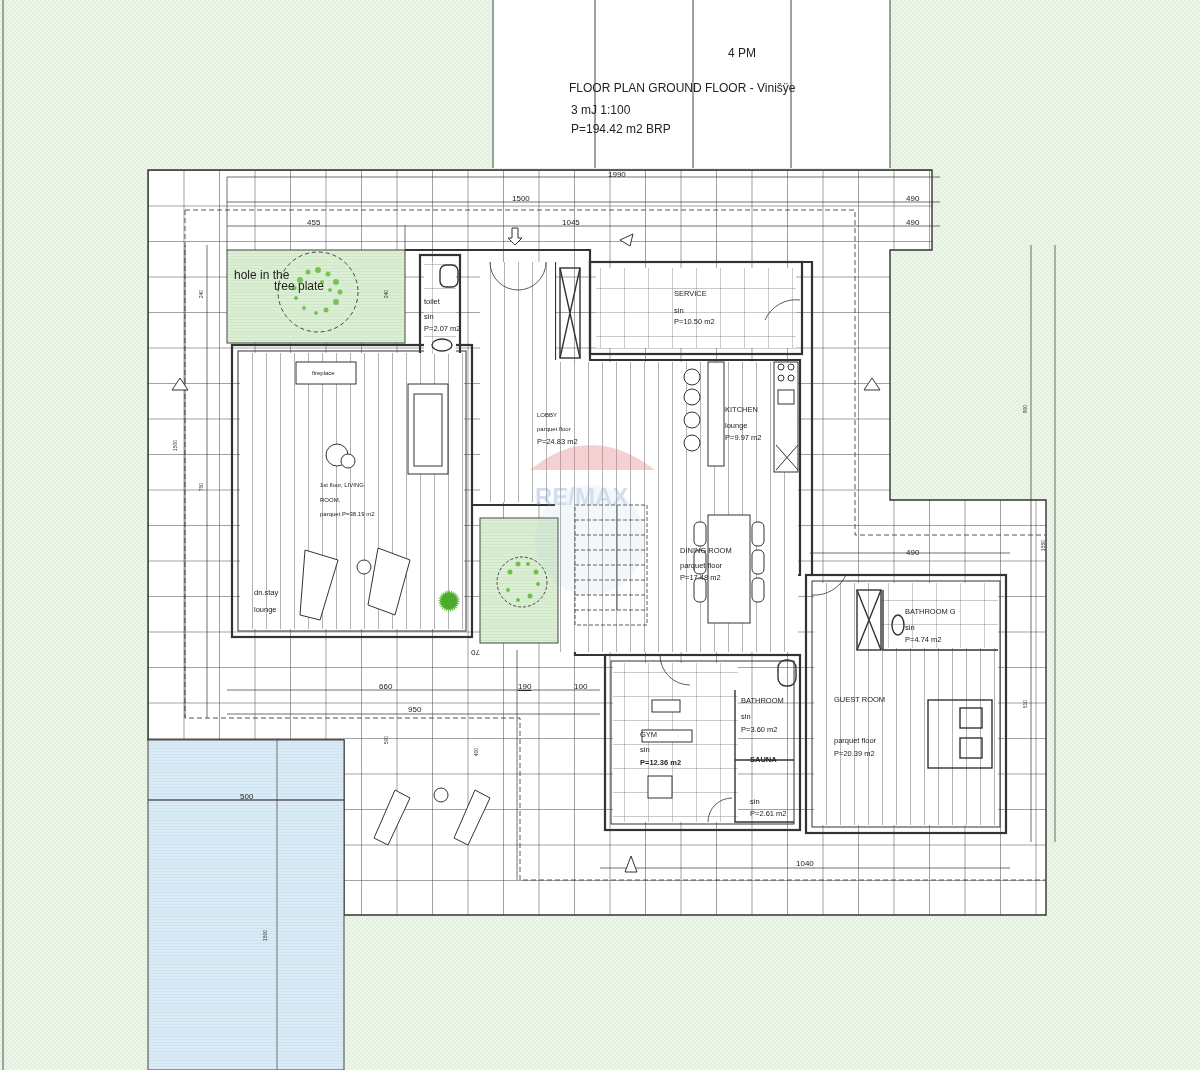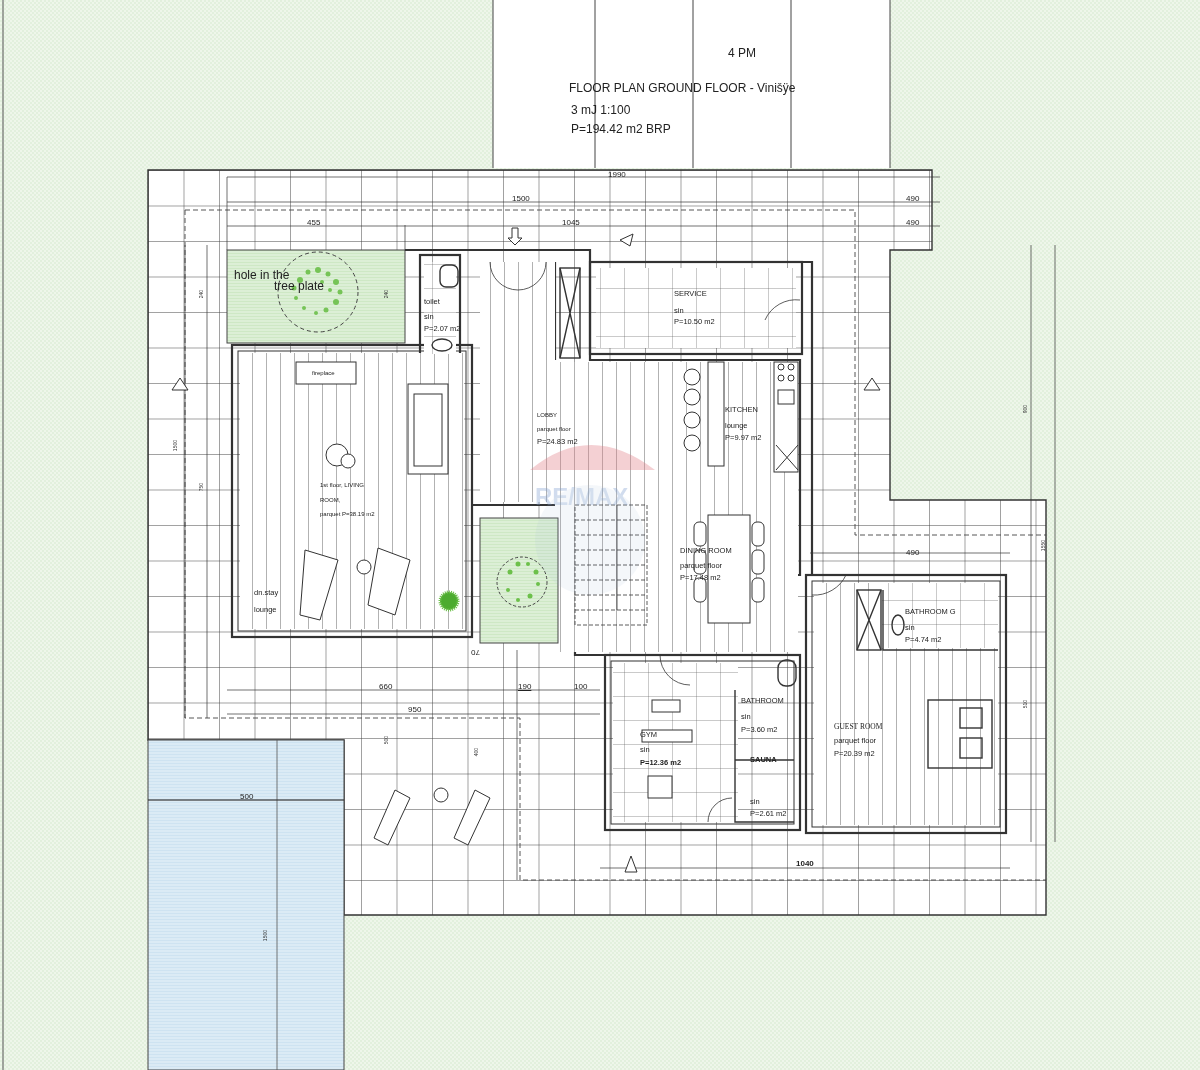--- a/index.html
+++ b/index.html
@@ -262,21 +262,21 @@
 <div class="dim" style="left:307px;top:218px;">455</div>
 <div class="dim" style="left:906px;top:194px;">490</div>
 <div class="dim" style="left:906px;top:218px;">490</div>
 <div class="dim" style="left:906px;top:548px;">490</div>
 <div class="dim" style="left:350px;top:682px;margin-left:29px;">660</div>
 <div class="dim" style="left:518px;top:682px;text-decoration:underline;">190</div>
 <div class="dim" style="left:574px;top:682px;">100</div>
 <div class="dim" style="left:408px;top:705px;text-align:center;">950</div>
 <div class="dim" style="left:471px;top:648px;transform:rotate(180deg);">70</div>
 <div class="dim" style="left:240px;top:792px;">500</div>
-<div class="dim" style="left:796px;top:859px;font-weight:bold;">1040</div>
+<div class="dim" style="left:796px;top:859px;">1040</div>
 <div class="dim dim-sm vert" style="left:198px;top:290px;">240</div>
 <div class="dim dim-sm vert" style="left:172px;top:440px;">1500</div>
 <div class="dim dim-sm vert" style="left:198px;top:483px;">750</div>
 <div class="dim dim-sm vert" style="left:383px;top:290px;">240</div>
 <div class="dim dim-sm vert" style="left:383px;top:736px;">500</div>
 <div class="dim dim-sm vert" style="left:473px;top:748px;">400</div>
 <div class="dim dim-sm vert" style="left:262px;top:930px;">1500</div>
 <div class="dim dim-sm vert" style="left:1022px;top:405px;">900</div>
 <div class="dim dim-sm vert" style="left:1040px;top:540px;">1550</div>
 <div class="dim dim-sm vert" style="left:1022px;top:700px;">510</div>
@@ -322,15 +322,15 @@
 <div class="lbl" style="left:741px;top:726px;">P=3.60 m2</div>
 
 <div class="lbl" style="left:750px;top:756px;font-weight:bold;">SAUNA</div>
 <div class="lbl" style="left:750px;top:798px;">sin</div>
 <div class="lbl" style="left:750px;top:810px;">P=2.61 m2</div>
 
 <div class="lbl" style="left:905px;top:608px;">BATHROOM G</div>
 <div class="lbl" style="left:905px;top:624px;">sin</div>
 <div class="lbl" style="left:905px;top:636px;">P=4.74 m2</div>
 
-<div class="lbl" style="left:834px;top:723px;font-family:Liberation Serif, serif;">GUEST ROOM</div>
+<div class="lbl" style="left:834px;top:696px;">GUEST ROOM</div>
 <div class="lbl" style="left:834px;top:737px;">parquet floor</div>
 <div class="lbl" style="left:834px;top:750px;">P=20.39 m2</div>
 
 </body></html>

